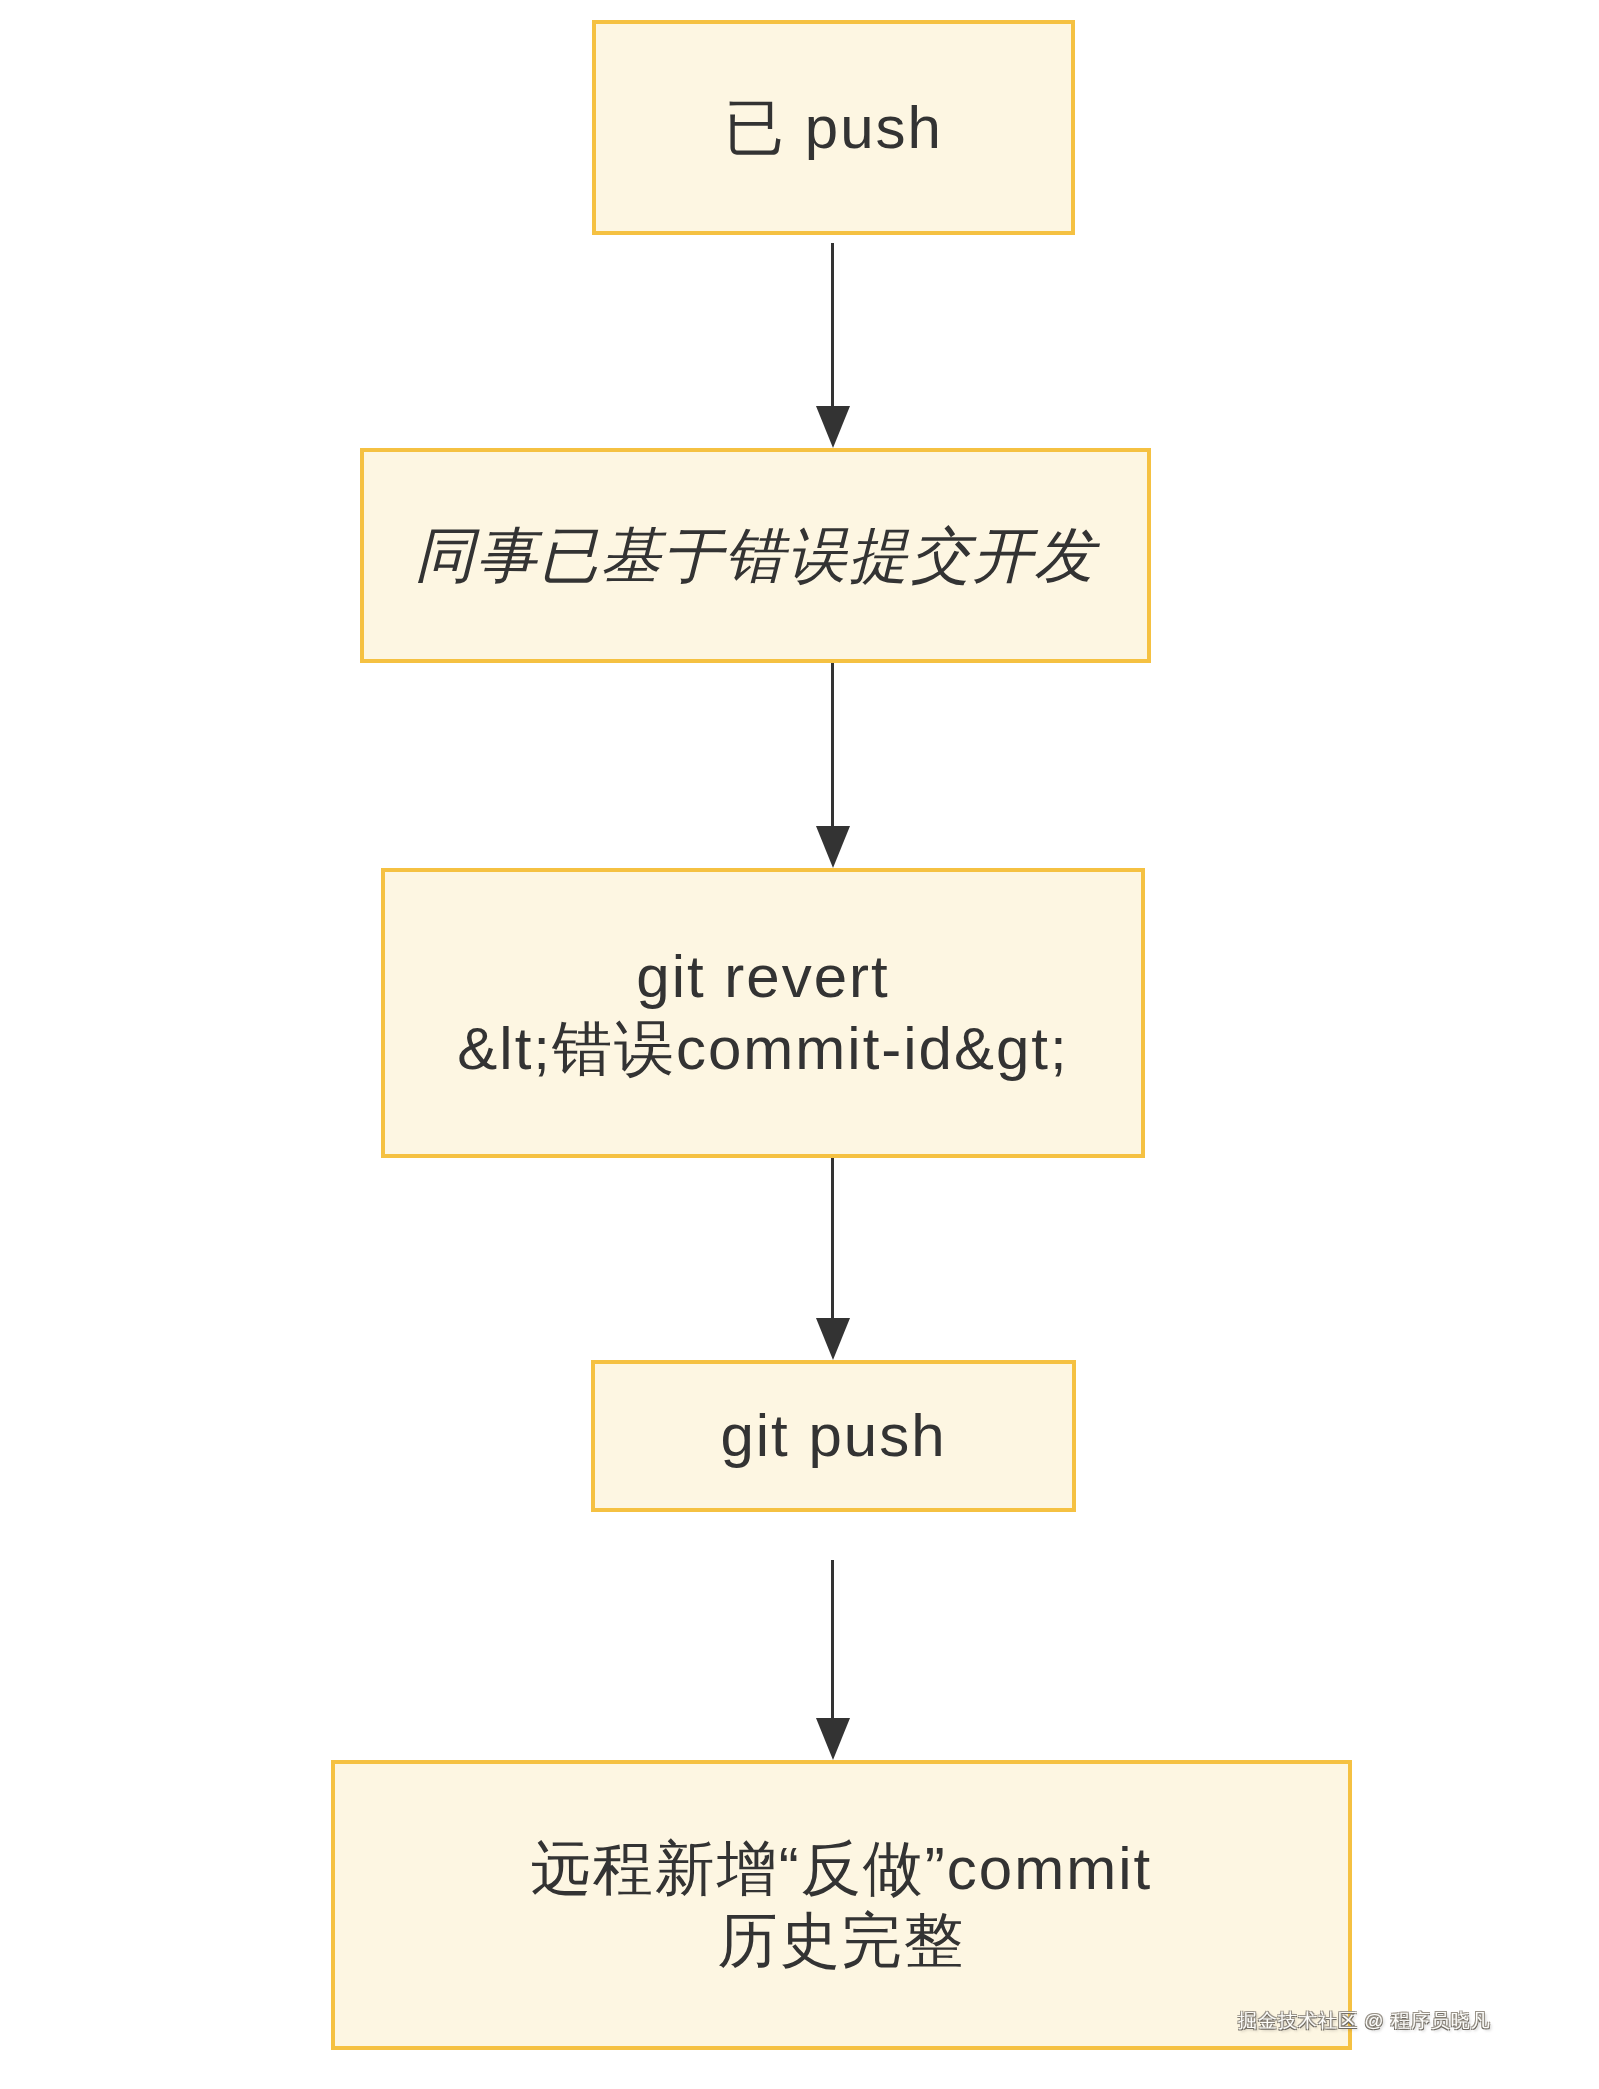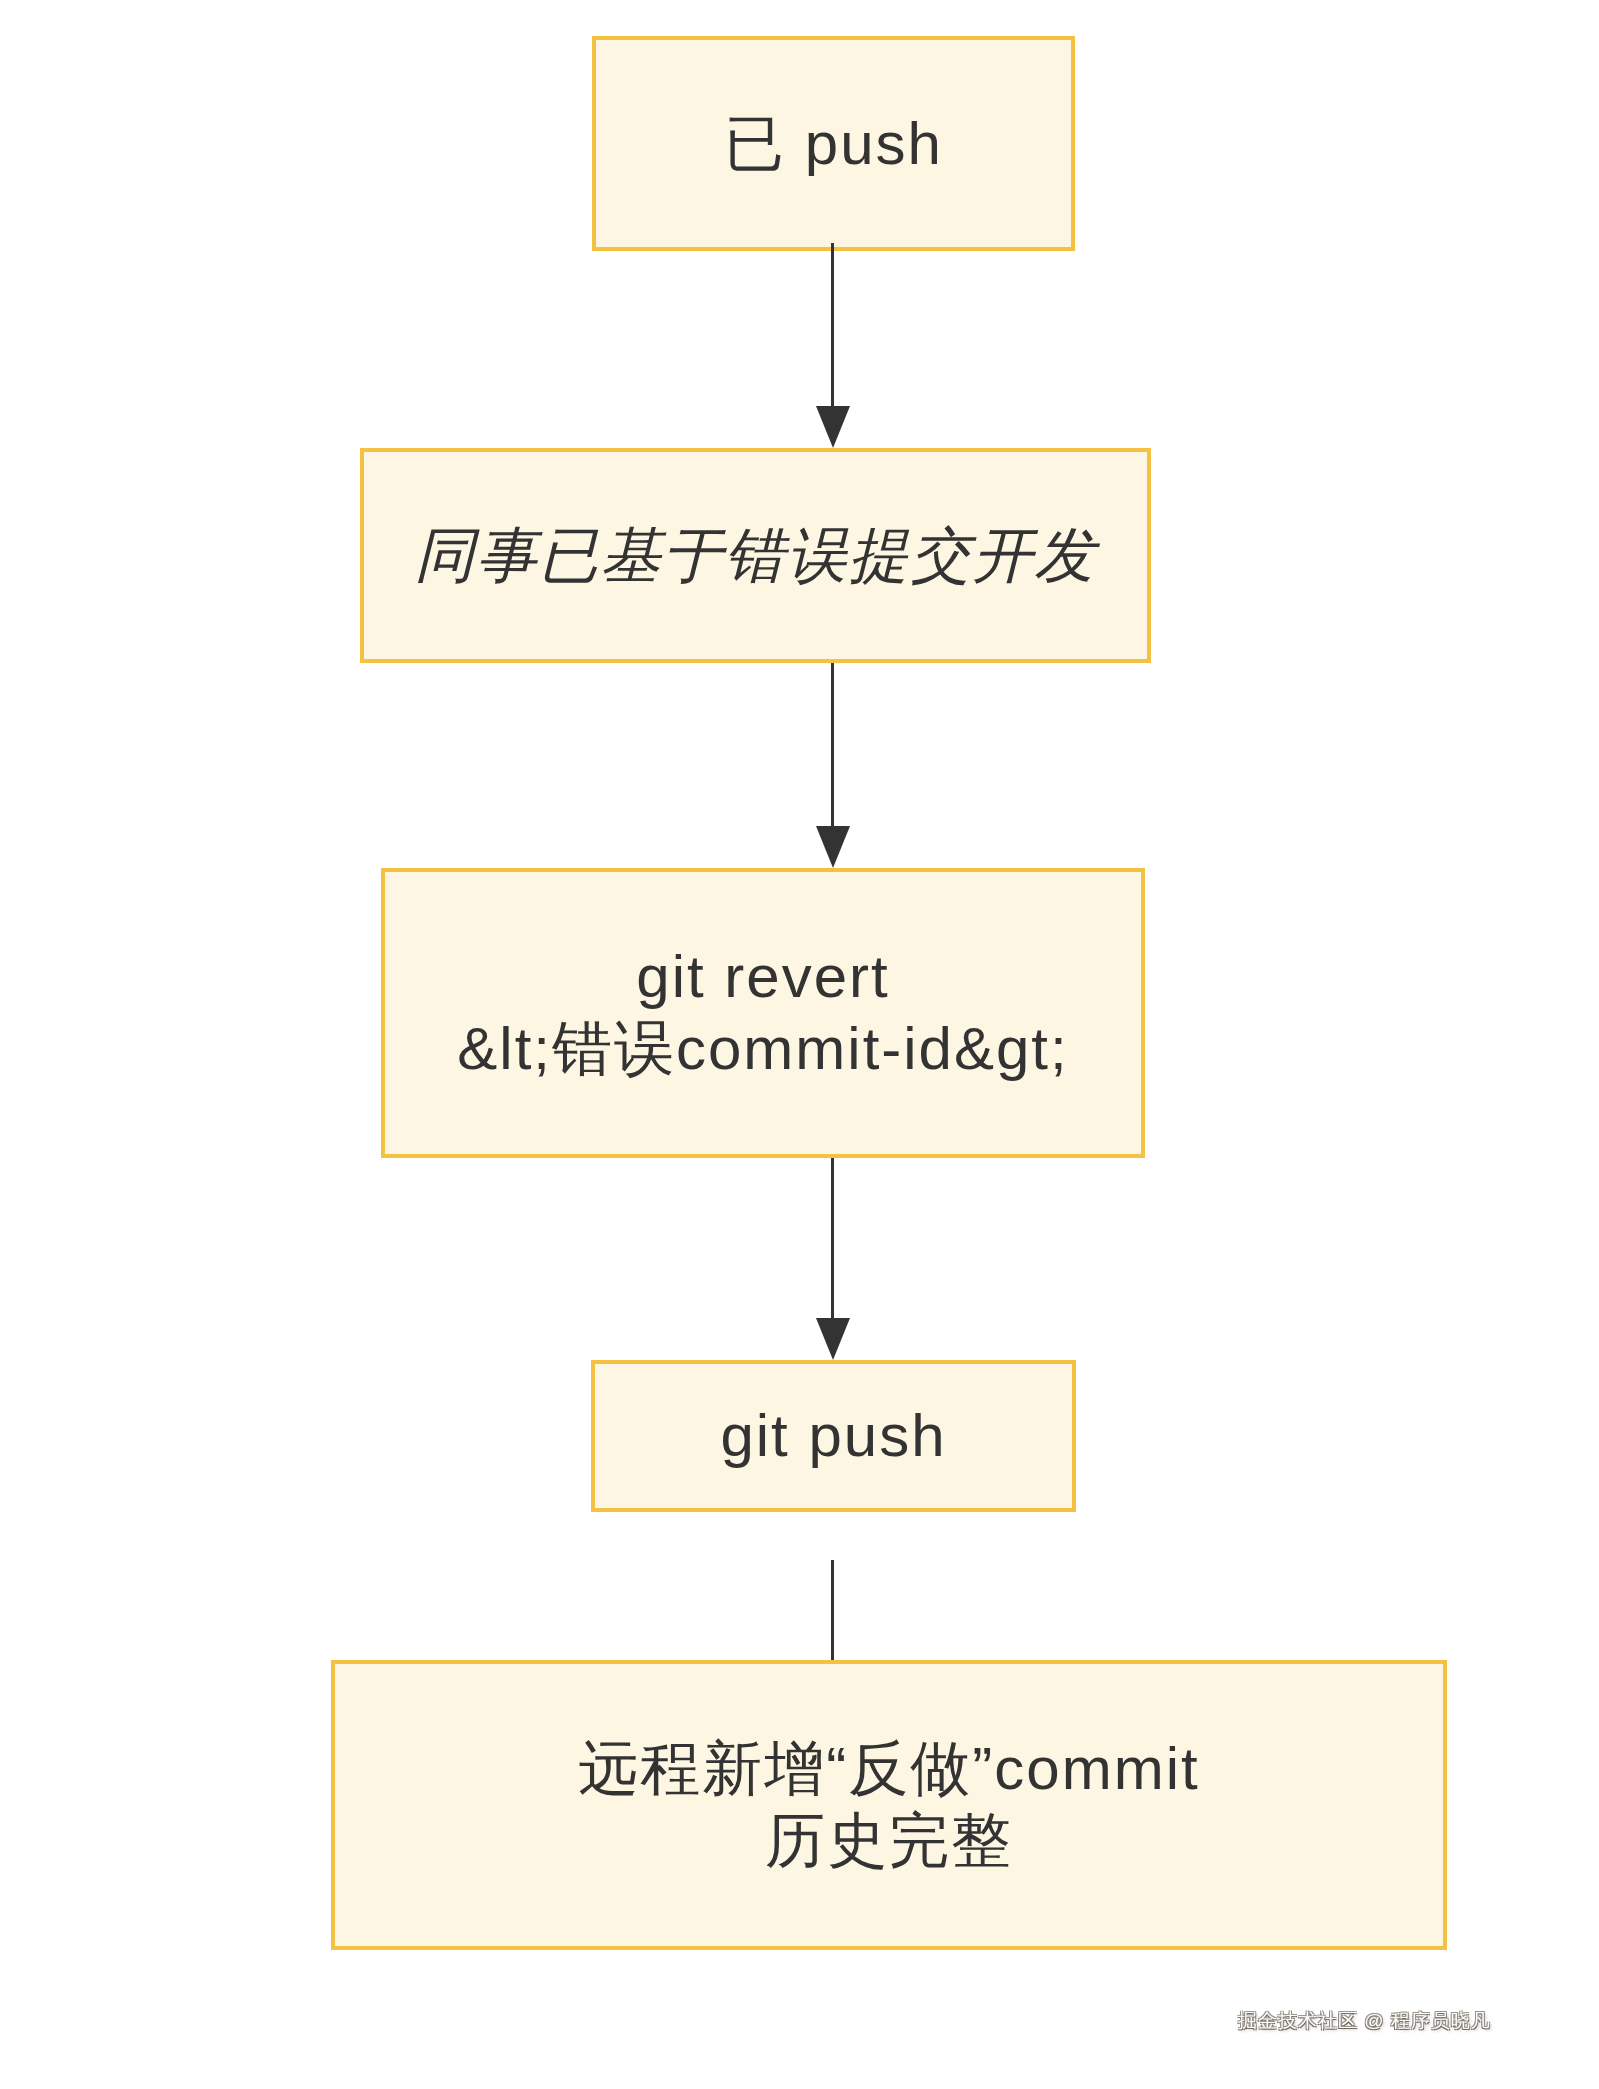--- a/index.html
+++ b/index.html
@@ -29,25 +29,25 @@
     align-items: center;
     justify-content: center;
     text-align: center;
     font-size: 60px;
     line-height: 1.2;
     letter-spacing: 2px;
     color: var(--ink);
   }
   .node .line { display: block; white-space: nowrap; }
 
-  #node-pushed            { left: 592px;  top: 36px;   width: 483px;  height: 215px; }
+  #node-pushed            { left: 592px;  top: 20px;   width: 483px;  height: 215px; }
   #node-colleague-dev     { left: 360px;  top: 448px;  width: 791px;  height: 215px; font-style: italic; }
   #node-git-revert        { left: 381px;  top: 868px;  width: 764px;  height: 290px; }
   #node-git-push          { left: 591px;  top: 1360px; width: 485px;  height: 152px; }
-  #node-remote-undo       { left: 331px;  top: 1660px; width: 1116px; height: 290px; }
+  #node-remote-undo       { left: 331px;  top: 1760px; width: 1021px; height: 290px; }
 
   .arrow-line {
     position: absolute;
     left: 831px;
     width: 3px;
     background: var(--arrow);
   }
   .arrow-head {
     position: absolute;
     left: 816px;

